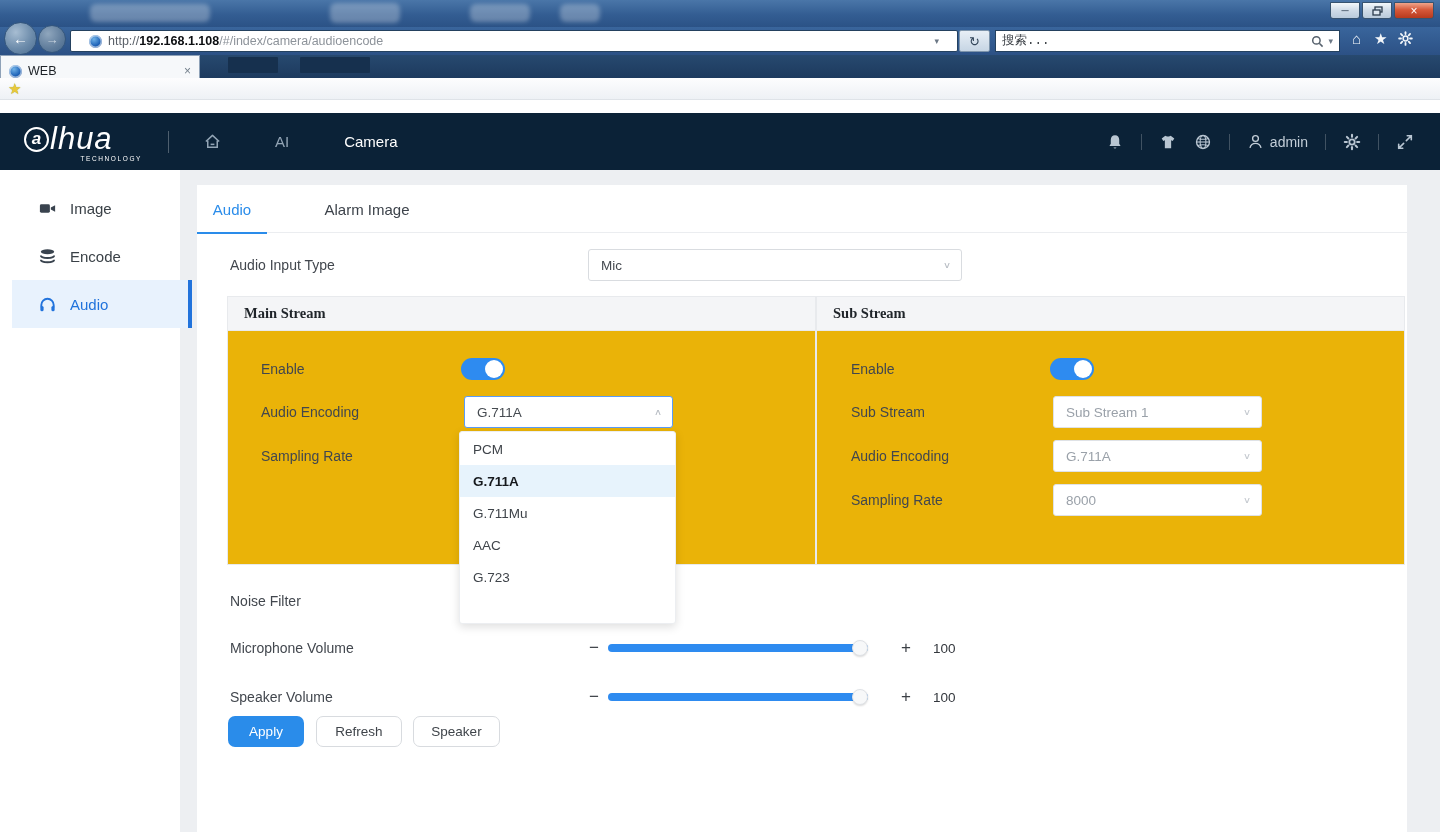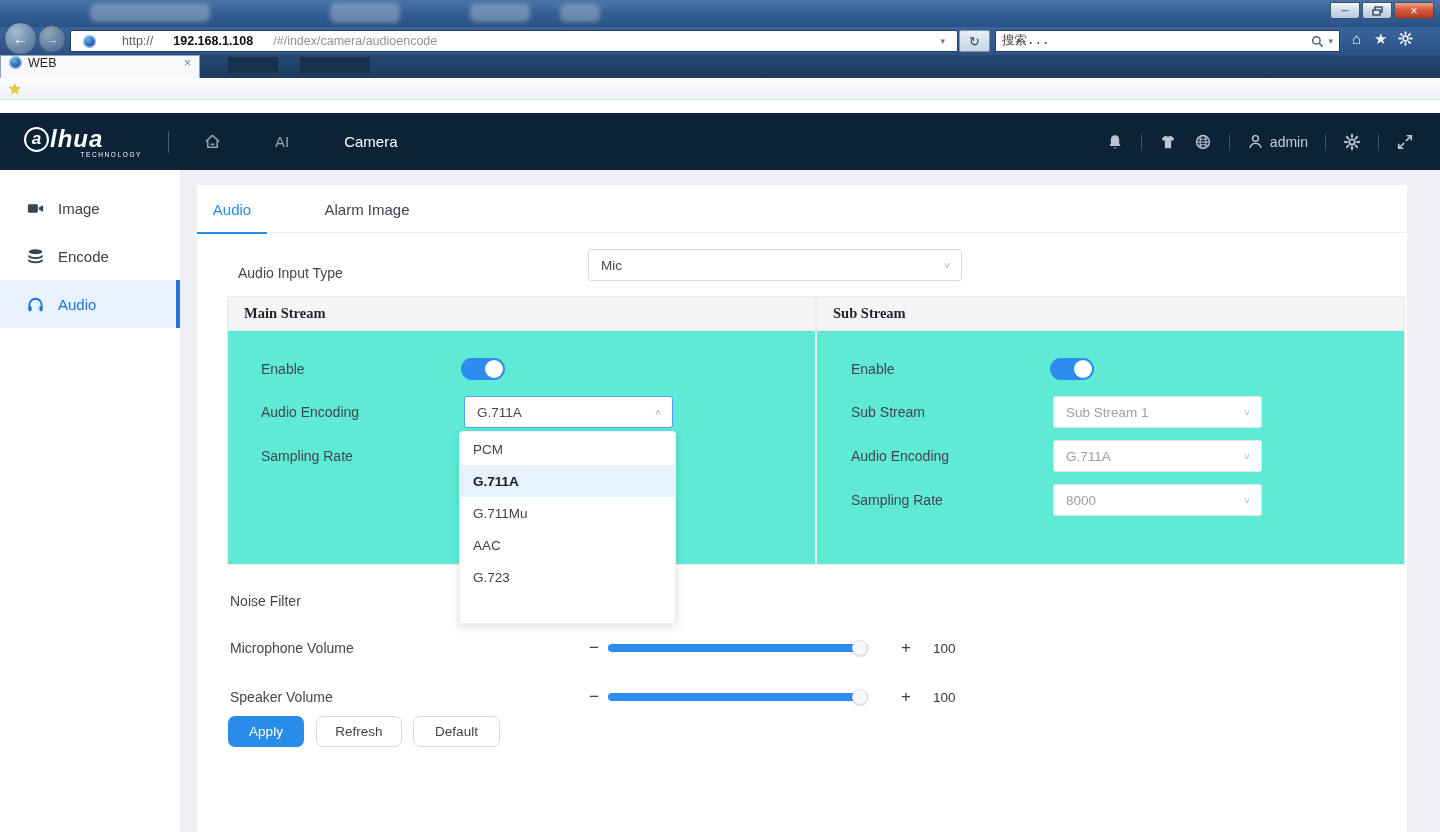--- a/index.html
+++ b/index.html
@@ -25,64 +25,64 @@
   #btn-close { background:linear-gradient(180deg,#f0a58b 0%,#d6593a 45%,#b83a1d 100%); color:#fff; font-size:12px; }
 
   .navcircle { position:absolute; border-radius:50%; display:flex; align-items:center; justify-content:center;
     border:1px solid #35577d; color:#fff; }
   #back-btn { left:4px; top:22px; width:33px; height:33px;
     background:radial-gradient(circle at 35% 30%, #a7bdd2 0%, #6d8cab 55%, #4a6c91 100%); font-size:15px; }
   #fwd-btn { left:38px; top:25px; width:28px; height:28px;
     background:radial-gradient(circle at 35% 30%, #8fa6bd 0%, #5f7c9b 60%, #46678c 100%); color:#c9d4df; font-size:13px; }
 
   #urlbar { left:70px; top:30px; width:888px; height:22px; background:#fff; border:1px solid #24415f;
-    border-radius:2px; display:flex; align-items:center; padding:0 12px; font-size:12.5px;gap:20px; }
+    border-radius:2px; display:flex; align-items:center; padding:0 18px; font-size:12.5px; }
   .ie-dot { width:13px; height:13px; border-radius:50%; margin-right:6px; flex:0 0 auto;
     background:radial-gradient(circle at 38% 32%, #6fb2e8 0%, #1f63b8 55%, #123f86 100%);
     box-shadow:inset 0 0 0 1.5px rgba(255,255,255,.55); }
   .url-prefix { color:#5a6068; }
   .url-host { color:#0c0e11; font-weight:bold; }
   .url-path { color:#8d939a; }
   #url-caret { margin-left:auto; color:#6b7785; font-size:9px; }
   #refresh-btn { left:959px; top:30px; width:31px; height:22px; border:1px solid #7d94ab; border-radius:2px;
     background:linear-gradient(180deg,#e8eff6 0%,#c6d5e4 100%); color:#33465a; font-size:13px;
     display:flex; align-items:center; justify-content:center; }
   #searchbox { left:995px; top:30px; width:345px; height:22px; background:#fff; border:1px solid #24415f;
     display:flex; align-items:center; padding:0 6px; }
   #searchbox input { border:none; outline:none; flex:1; font-size:12.5px; color:#333;
     font-family:Liberation Mono, monospace; background:transparent; }
   #searchbox input::placeholder { color:#3a3f45; opacity:1; }
   .search-caret { color:#6b7785; font-size:9px; margin-left:4px; }
   .chrome-ico { position:absolute; top:31px; color:#f2f6fa; font-size:15px; line-height:1; }
 
   #tab-web { position:absolute; left:0; top:55px; width:200px; height:23px; background:#f6f8fa;
-    border:1px solid #8fa2b8; border-bottom:none; display:flex; align-items:flex-start; padding:0 8px; font-size:12.5px; color:#1c2126; }
+    border:1px solid #8fa2b8; border-bottom:none; display:flex; align-items:flex-end; padding:0 8px; font-size:12.5px; color:#1c2126; }
   #tab-close { margin-left:auto; color:#75808c; font-size:12px; }
   .tab-remnant { position:absolute; top:57px; height:16px; background:#16304e; border-radius:1px; }
   #fav-star { position:absolute; left:8px; top:81px; font-size:15px; color:#e9c83b; text-shadow:0 0 1px #8a9c2f; line-height:1; }
 
   
   #appnav { left:0; top:113px; width:1440px; height:57px; background:#0b2237; display:flex; align-items:center; }
   #logo { margin-left:24px; color:#fff; width:118px; }
   .logo-row { display:flex; align-items:center; }
   .logo-a { width:25px; height:25px; border:2.5px solid #fff; border-radius:50%; display:inline-flex;
     align-items:center; justify-content:center; font-weight:bold; font-style:italic; font-size:17px; }
-  .logo-rest { font-weight:bold; font-style:italic; font-size:24px; letter-spacing:1px; margin-left:1px; }
+  .logo-rest { font-weight:normal; font-style:italic; font-size:31px; letter-spacing:1px; margin-left:1px; }
   .logo-sub { font-size:6.5px; letter-spacing:1.6px; text-align:right; margin-top:-2px; }
   .nav-divider { width:1px; height:22px; background:rgba(255,255,255,.28); }
   .nav-item { color:#93a5b5; font-size:15px; }
   .nav-item.active { color:#ffffff; }
   #nav-right { margin-left:auto; display:flex; align-items:center; gap:17px; margin-right:26px; color:#b9c6d2; }
   .nav-divider2 { width:1px; height:16px; background:rgba(255,255,255,.22); }
   .admin-wrap { display:flex; align-items:center; gap:6px; color:#c3ced8; font-size:14px; }
   svg.ic { display:block; }
 
   
   #sidebar { left:0; top:170px; width:180px; height:662px; background:#fff; }
-  .side-item { position:absolute; left:0; width:180px; height:48px; display:flex; align-items:center;
+  .side-item { position:absolute; left:12px; width:180px; height:48px; display:flex; align-items:center;
     padding-left:26px; gap:13px; color:#3a4147; font-size:15px; }
   .side-item .sicon { color:#39434e; }
   .side-item.active { background:#e8f2fd; color:#2173dc; }
   .side-item.active .sicon { color:#2173dc; }
   .side-item.active::after { content:""; position:absolute; right:0; top:0; bottom:0; width:4px; background:#2173dc; }
 
   #card { left:197px; top:185px; width:1210px; height:647px; background:#fff; }
   #tabbar { position:absolute; left:0; top:0; width:1210px; height:48px; border-bottom:1px solid #ebedf0; }
   .ctab { position:absolute; top:0; height:48px; display:flex; align-items:center; justify-content:center; font-size:15px; }
   #ctab-audio { left:0; width:70px; color:#2a8cea; }
@@ -90,21 +90,21 @@
   #ctab-alarm { left:105px; width:130px; color:#3d434b; }
 
   .flabel { position:absolute; height:32px; display:flex; align-items:center; font-size:14px; color:#42474e; }
   .select { position:absolute; height:32px; border:1px solid #d9dce0; border-radius:3px; background:#fff;
     display:flex; align-items:center; padding:0 10px 0 12px; font-size:13.5px; color:#454a50; }
   .select .chev { margin-left:auto; color:#b8bdc4; font-size:11px; transform:scaleY(.8); }
   .select.disabled { border-color:#dfe2e6; color:#9aa1a9; }
   .select.disabled .chev { color:#c4c9cf; }
   .select.open { border-color:#5a9cf8; }
 
-  .panel { position:absolute; top:111px; width:589px; height:269px; border:1px solid #e8eaed; background:#5eead4; }
+  .panel { position:absolute; top:111px; width:589px; height:269px; border:1px solid #e8eaed; background:#eab308; }
   .panel-hd { height:34px; background:#f4f5f7; border-bottom:1px solid #e8eaed; display:flex; align-items:center;
     padding-left:16px; font-family:"Liberation Serif", serif; font-weight:bold; font-size:14.5px; color:#1f2429; }
 
   .toggle { position:absolute; width:44px; height:22px; border-radius:11px; background:#2e8bf0; }
   .toggle::after { content:""; position:absolute; right:2px; top:2px; width:18px; height:18px; border-radius:50%; background:#fff; }
 
   #enc-popup { position:absolute; left:262px; top:246px; width:217px; height:193px; background:#fff;
     border:1px solid #eceef1; border-radius:3px; box-shadow:0 3px 10px rgba(0,0,0,.13); z-index:5; padding-top:1px; }
   .opt { height:32px; display:flex; align-items:center; padding-left:13px; font-size:13.5px; color:#3f444a; }
   .opt.selected { font-weight:bold; color:#16191d; background:#e7f3fc; }
@@ -297,21 +297,21 @@
   </div>
 </div>
 
 <div id="card" class="abs">
 
   <div id="tabbar">
     <div class="ctab" id="ctab-audio">Audio</div>
     <div class="ctab" id="ctab-alarm">Alarm Image</div>
   </div>
 
-  <div class="flabel" style="left:41px;top:64px;margin-top:8px;">Audio Input Type</div>
+  <div class="flabel" style="left:33px;top:64px;">Audio Input Type</div>
   <div class="select" style="left:391px;top:64px;width:374px;">
     <span>Mic</span>
     <span class="chev">∨</span>
   </div>
 
   <div class="panel" style="left:30px;">
     <div class="panel-hd">Main Stream</div>
     <div class="flabel" style="left:33px;top:56px;">Enable</div>
     <div class="toggle" style="left:233px;top:61px;"></div>
     <div class="flabel" style="left:33px;top:99px;">Audio Encoding</div>
@@ -362,14 +362,14 @@
 
   <div class="flabel" style="left:33px;top:496px;">Speaker Volume</div>
   <div class="vol-minus" style="left:388px;top:496px;">−</div>
   <div class="vol-track" style="left:411px;top:508px;"></div>
   <div class="vol-handle" style="left:655px;top:504px;"></div>
   <div class="vol-plus" style="left:700px;top:496px;">+</div>
   <div class="vol-value" style="left:736px;top:496px;">100</div>
 
   <div class="btn" id="btn-apply">Apply</div>
   <div class="btn" id="btn-refresh">Refresh</div>
-  <div class="btn" id="btn-default">Default</div>
+  <div class="btn" id="btn-default">Speaker</div>
 </div>
 
 </body></html>

